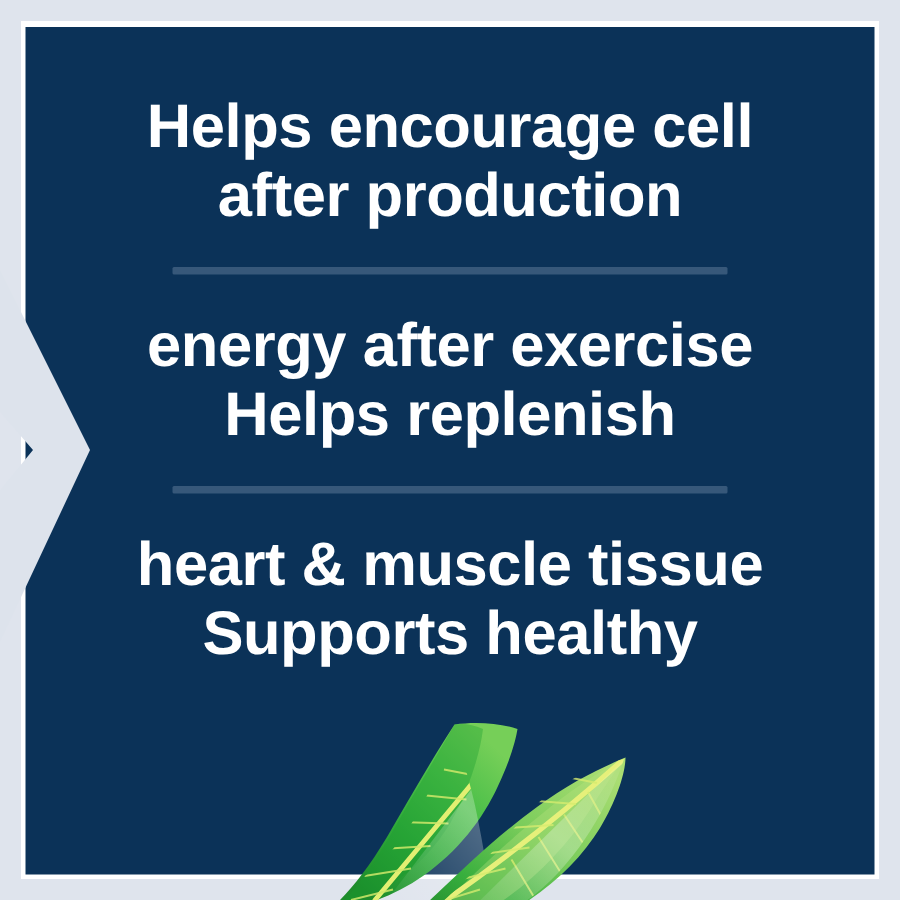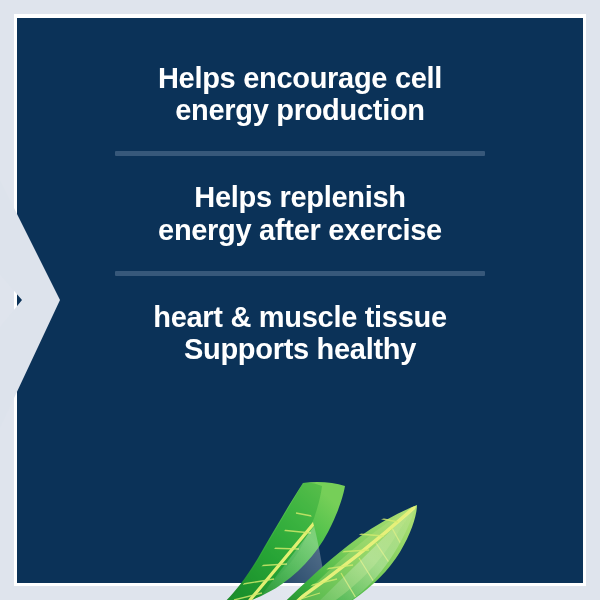--- a/index.html
+++ b/index.html
@@ -32,21 +32,21 @@
   
   .content{
     position:absolute;left:17px;top:18px;width:566px;height:565px;
     z-index:3;
     display:flex;flex-direction:column;align-items:center;
     padding-top:44px;box-sizing:border-box;
   }
   .claim{
     width:430px;text-align:center;color:#ffffff;
     font-weight:700;
-    font-size:29px;line-height:1.11;
+    font-size:41px;line-height:1.11;
     letter-spacing:-0.3px;
     text-rendering:optimizeLegibility;
   }
   .claim .ln{display:block;}
   .rule{
     width:370px;height:5px;background:#37587a;
     margin:25px 0 25px 0;
     border-radius:1px;
   }
   .c1{margin-bottom:0;}
@@ -71,28 +71,28 @@
   <div class="chevron">
     <svg width="64" height="248" viewBox="0 0 64 248" xmlns="http://www.w3.org/2000/svg">
       <path d="M -30 0 L 2 0 L 62 120 L 2 248 L -30 248 L -30 186 L 24 120 L -30 58 Z" fill="#dde3ec"></path>
     </svg>
   </div>
 
   <div class="content">
 
     <div class="claim c1">
       <span class="ln">Helps encourage cell</span>
-      <span class="ln">energy production</span>
+      <span class="ln">after production</span>
     </div>
 
     <div class="rule"></div>
 
     <div class="claim c2">
+      <span class="ln">energy after exercise</span>
       <span class="ln">Helps replenish</span>
-      <span class="ln">energy after exercise</span>
     </div>
 
     <div class="rule"></div>
 
     <div class="claim c3">
       <span class="ln">heart &amp; muscle tissue</span>
       <span class="ln">Supports healthy</span>
     </div>
 
   </div>

